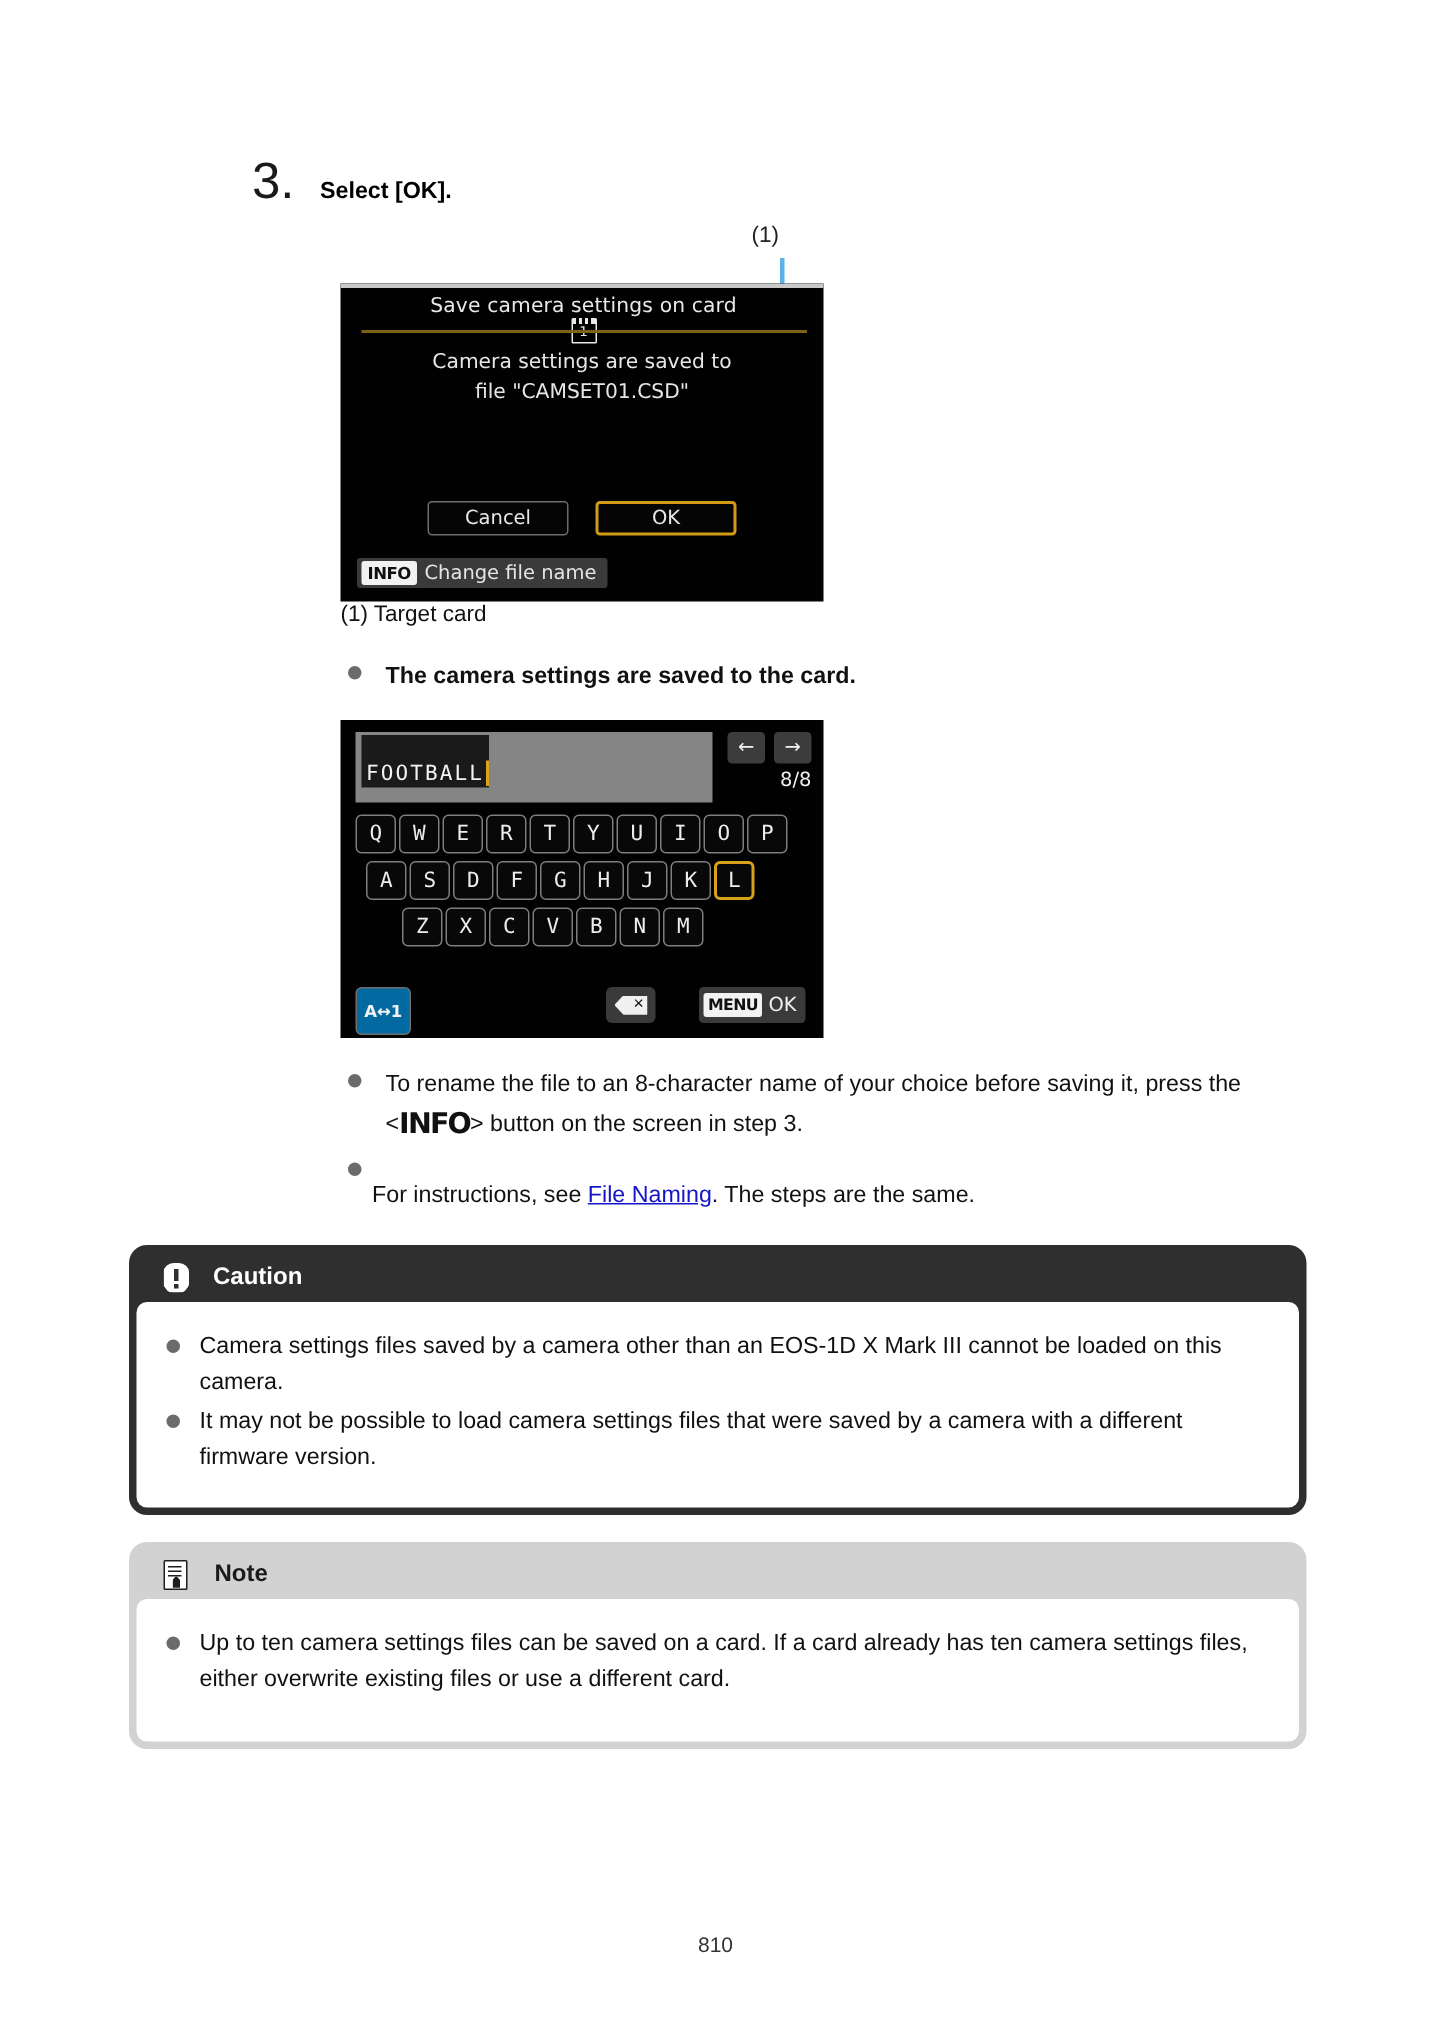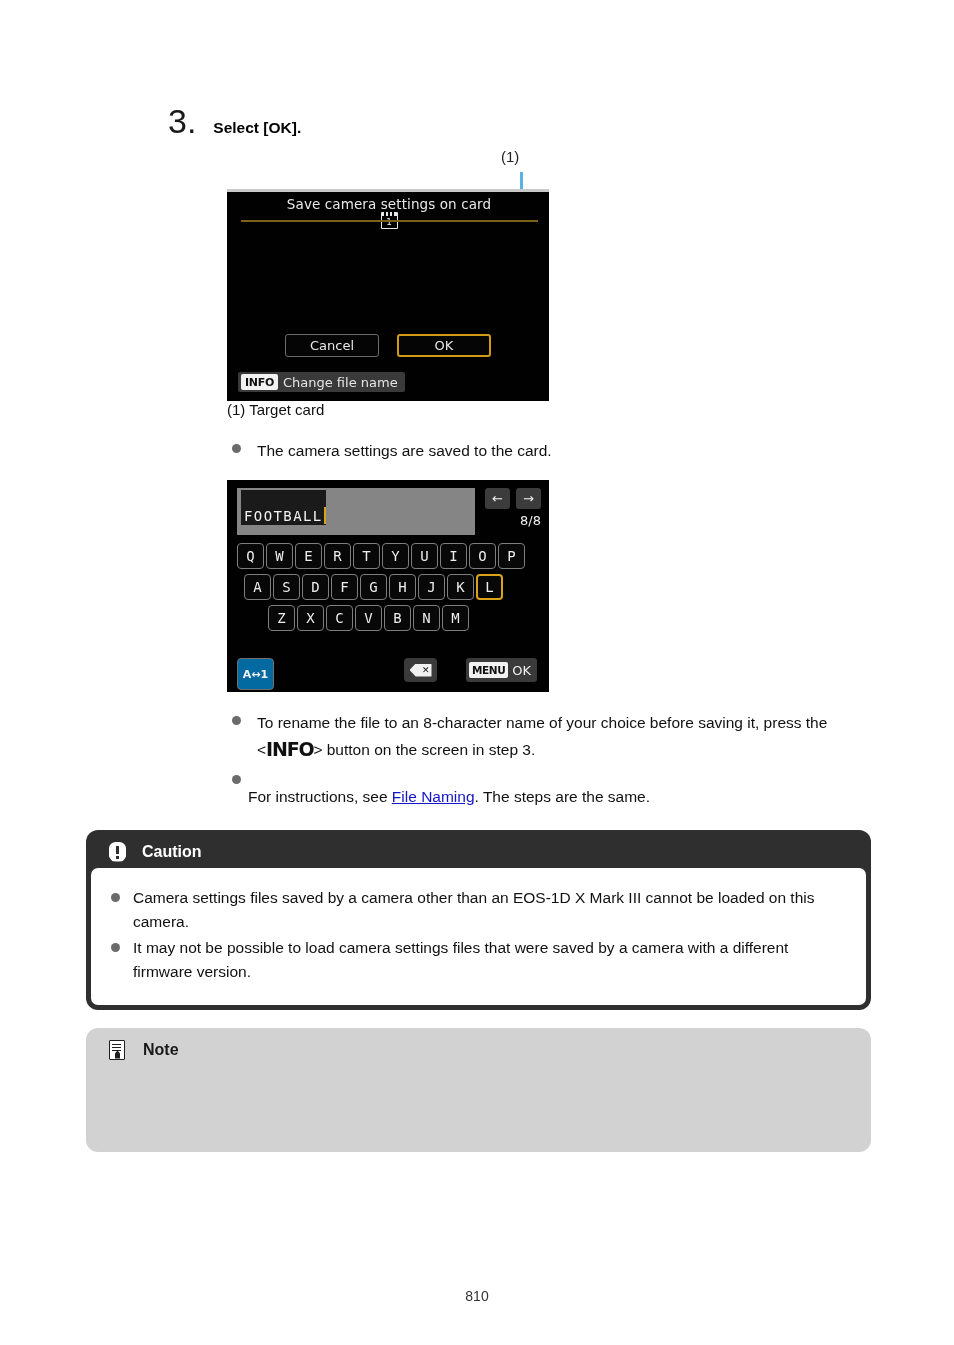--- a/index.html
+++ b/index.html
@@ -227,21 +227,21 @@
     background: #6b6b6b;
     flex: 0 0 auto;
     margin-top: 6px;
   }
   .bullet-text {
     margin-left: 16px;
     font-size: 15.5px;
     line-height: 26px;
     color: #111;
   }
-  .b1 { left: 232px; top: 438px; width: 640px; }
+  .b1 { left: 232px; top: 438px; width: 640px; font-weight: bold; }
   .b2 { left: 232px; top: 710px; width: 650px; }
   .b3 { left: 232px; top: 769px; width: 650px; flex-direction: column; }
 
   .info-glyph {
     font-family: "DejaVu Sans", sans-serif;
     font-weight: bold;
     font-size: 19px;
     letter-spacing: -1.2px;
     vertical-align: -1px;
   }
@@ -488,21 +488,21 @@
     width: 3px;
     height: 3px;
     background: #2f2f2f;
   }
 
   
   .note-box {
     left: 86px;
     top: 1028px;
     width: 785px;
-    height: 124px;
+    height: 138px;
     background: #d2d2d2;
     border-radius: 12px;
     padding: 5px;
   }
   .note-head {
     height: 33px;
     display: flex;
     align-items: center;
     padding-left: 18px;
   }
@@ -603,20 +603,24 @@
     <span class="title-text">Save camera settings on card</span>
     <span class="card-icon">
       <span class="notch"></span>
       <span class="notch2"></span>
       <span class="notch3"></span>
       <span class="num">1</span>
     </span>
   </div>
   <div class="title-underline"></div>
 
+  <div class="msg">
+    <div>Camera settings are saved to</div>
+    <div>file "CAMSET01.CSD"</div>
+  </div>
 
   <div class="btn-row">
     <div class="cam-btn">Cancel</div>
     <div class="cam-btn selected">OK</div>
   </div>
 
   <div class="info-row">
     <span class="info-badge">INFO</span>
     <span class="info-label">Change file name</span>
   </div>
@@ -726,15 +730,23 @@
 <div class="callout-box note-box">
   <div class="note-head">
     <span class="note-icon">
       <span class="l1"></span>
       <span class="l2"></span>
       <span class="l3"></span>
       <span class="pen"></span>
     </span>
     <span class="label">Note</span>
   </div>
+  <div class="note-body">
+    <ul class="cb-list">
+      <li class="cb-item">
+        <span class="cb-dot"></span>
+        <span class="cb-text">Up to ten camera settings files can be saved on a card. If a card already has ten camera settings files, either overwrite existing files or use a different card.</span>
+      </li>
+    </ul>
+  </div>
 </div>
 
 <div class="page-number">810</div>
 
 </body></html>

